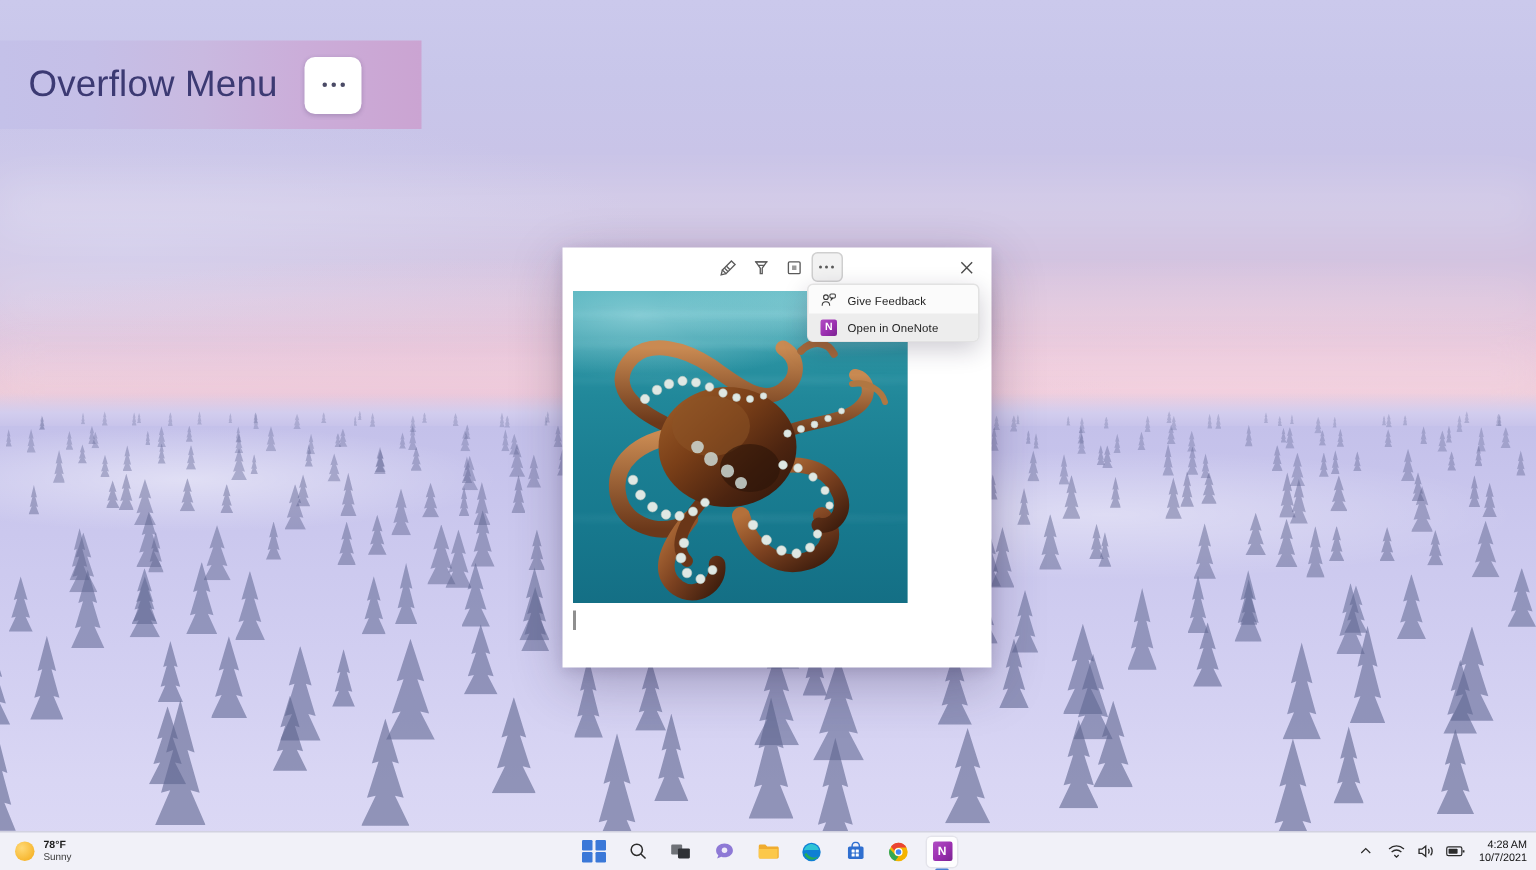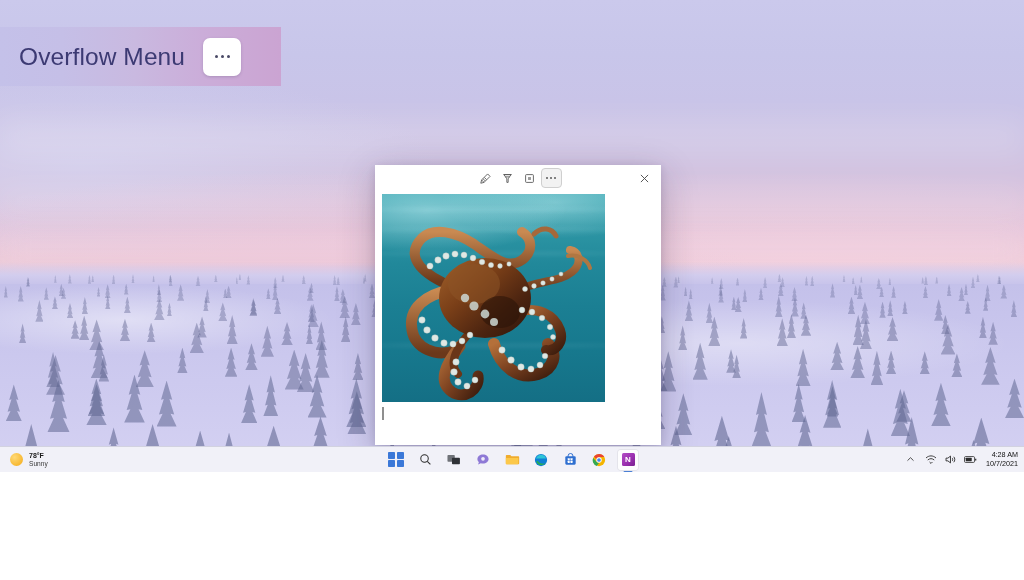--- a/index.html
+++ b/index.html
@@ -8,21 +8,21 @@
     width: 1024px;
     height: 580px;
     overflow: hidden;
     font-family: "Liberation Sans", sans-serif;
   }
 
   
   #desktop {
     position: relative;
     width: 1024px;
-    height: 472px;
+    height: 580px;
     background: #c9c6ea;
     overflow: hidden;
   }
 
   
   .wp-sky {
     position: absolute;
     left: 0; top: 0; width: 1024px; height: 300px;
     background:
       radial-gradient(ellipse 640px 150px at 30% 92%, rgba(236,196,216,.85) 0%, rgba(236,196,216,0) 70%),
@@ -737,20 +737,41 @@
           <circle cx="112" cy="128" r="4"></circle>
         </g>
       </svg>
     </div>
 
     <div id="snip-text-area">
       <div id="snip-caret"></div>
     </div>
   </div>
 
+  <div id="dropdown">
+
+    <div class="menuitem">
+      <span class="mi-icon">
+        <svg width="11" height="11" viewBox="0 0 14 14" fill="none" stroke="#3a3a3a" stroke-width="0.9">
+          <circle cx="4.6" cy="4.0" r="2.0"></circle>
+          <path d="M1.4 11.2c0-2 1.5-3.3 3.2-3.3s3.2 1.3 3.2 3.3"></path>
+          <rect x="8.0" y="1.2" width="4.6" height="3.4" rx="1"></rect>
+          <path d="M9.4 4.6 9.1 6.2 10.7 4.6"></path>
+        </svg>
+      </span>
+      <span class="mi-label">Give Feedback</span>
+    </div>
+
+    <div class="menuitem hover">
+      <span class="mi-icon">
+        <span class="onenote-tile">N</span>
+      </span>
+      <span class="mi-label">Open in OneNote</span>
+    </div>
+  </div>
 
   <div id="taskbar">
 
     <div id="weather">
       <span class="sun"></span>
       <span class="wtext">
         <div class="wtemp">78°F</div>
         <div class="wcond">Sunny</div>
       </span>
     </div>

